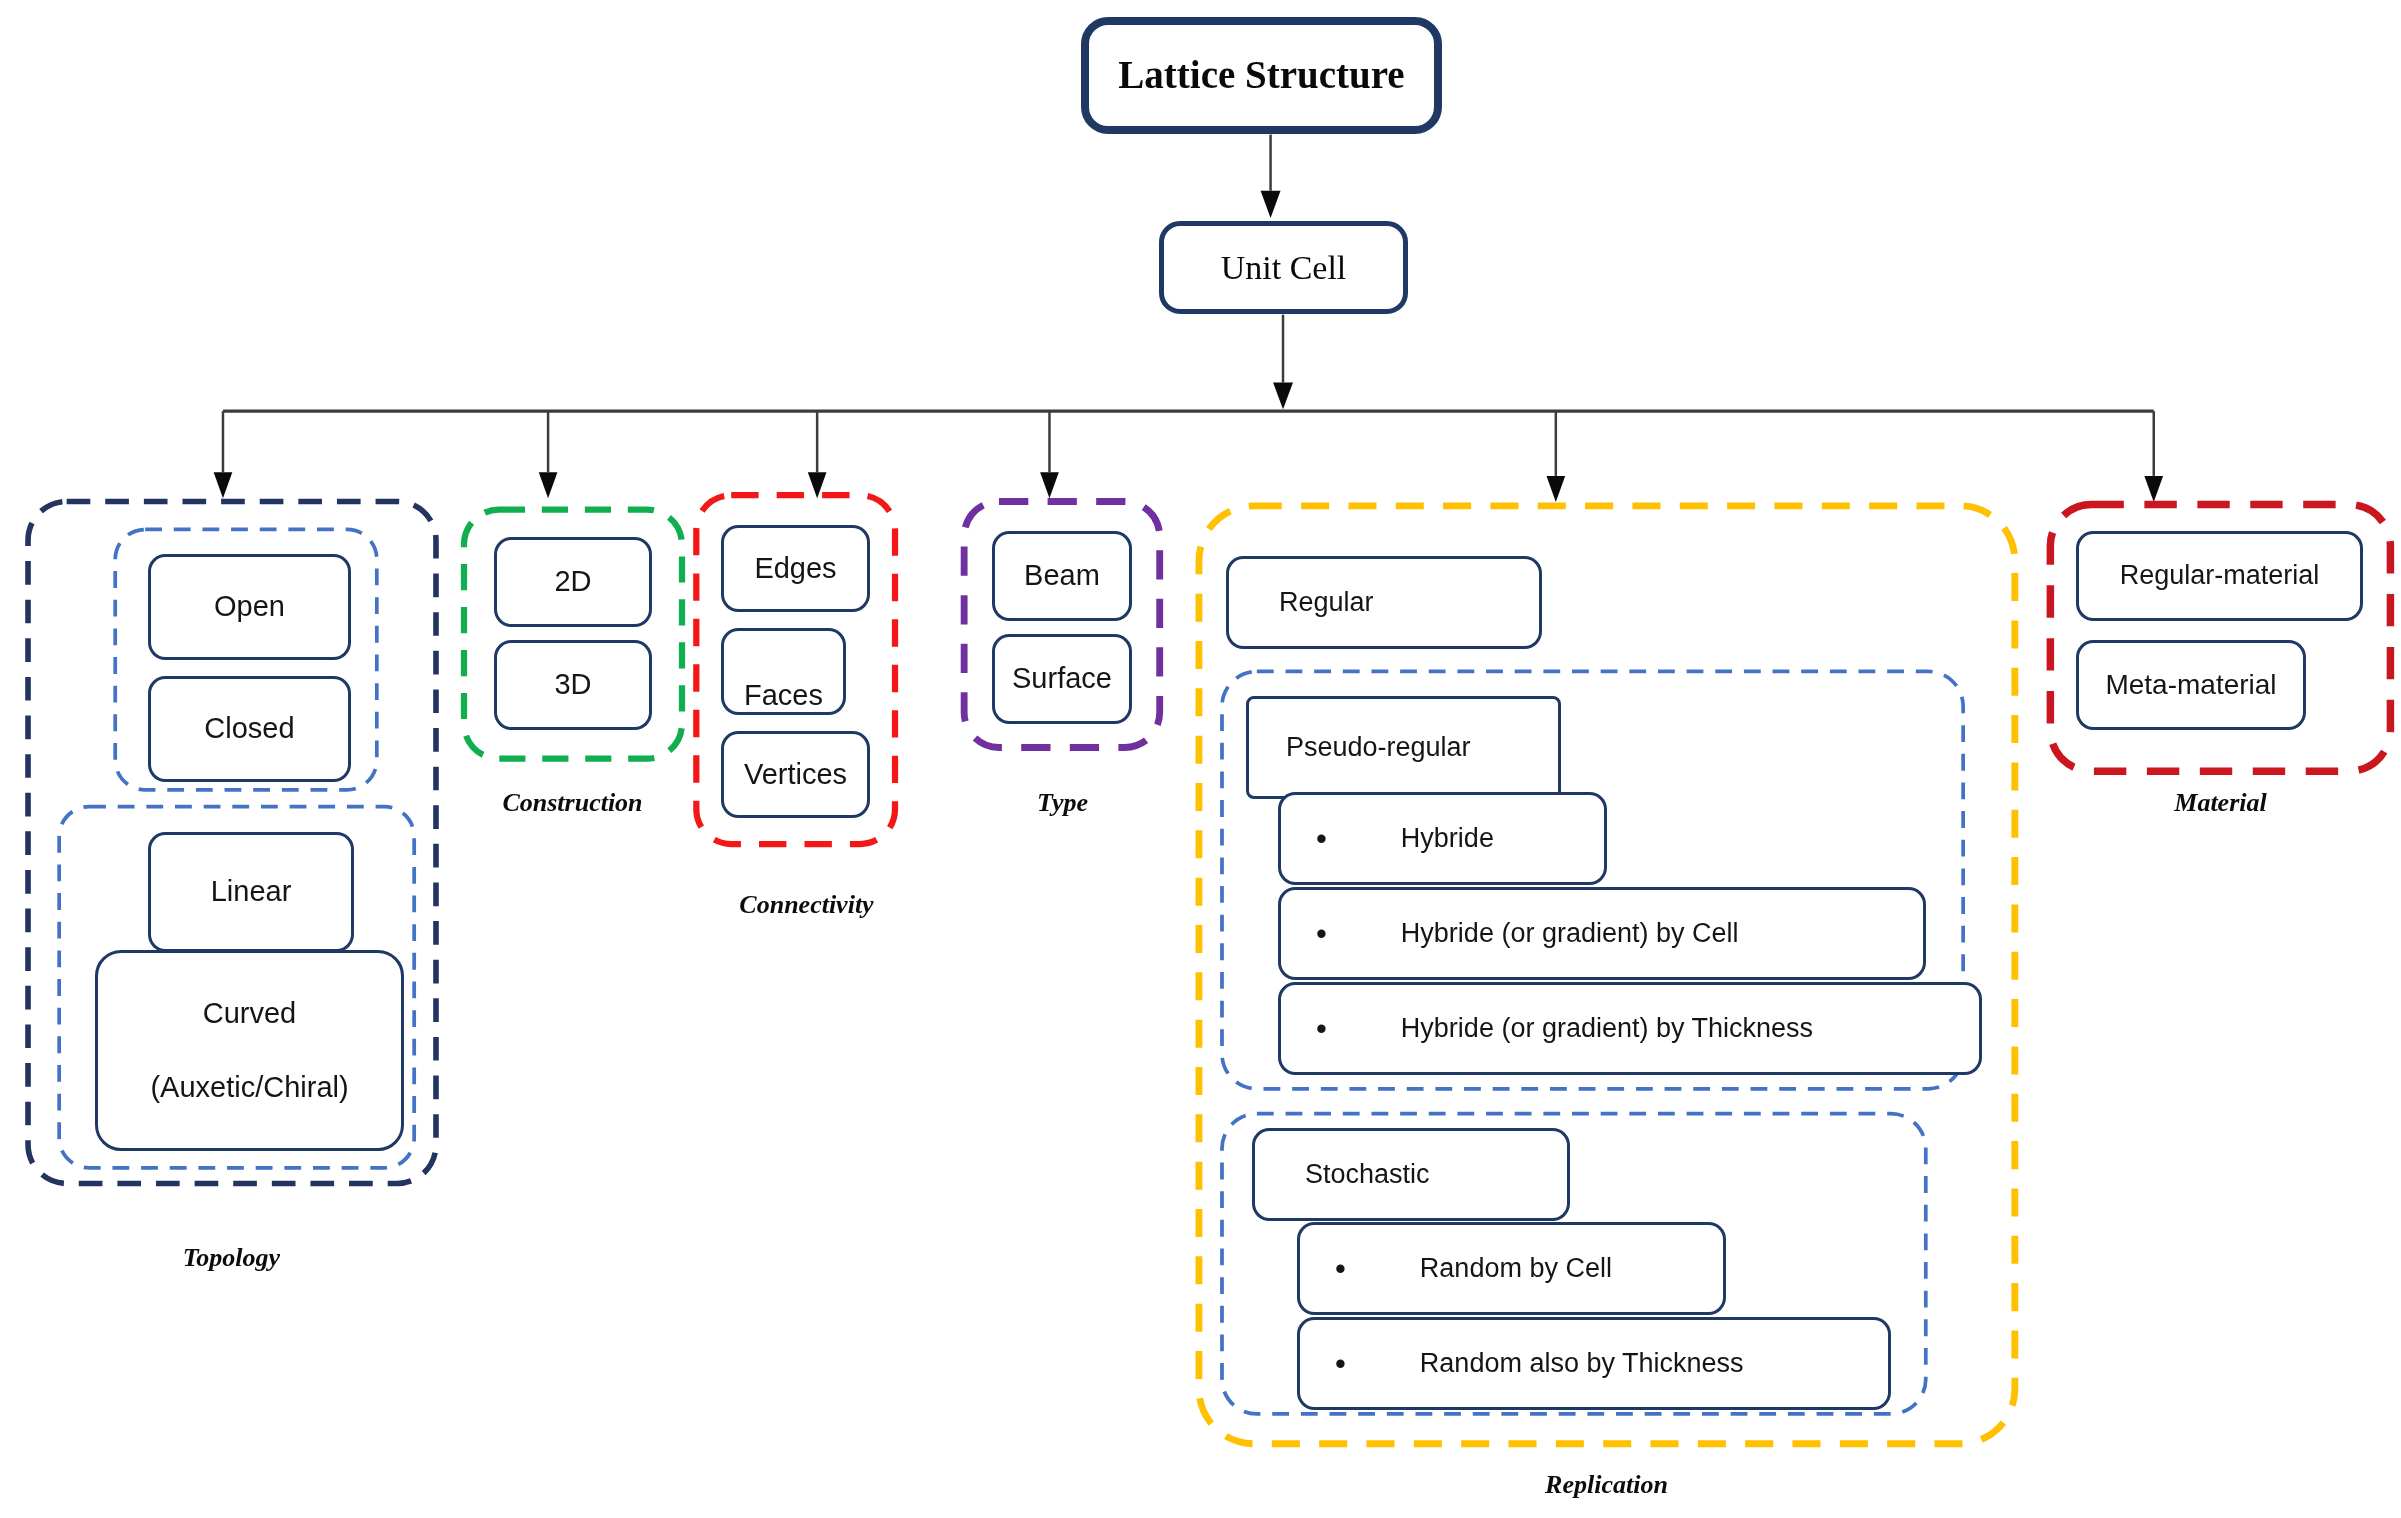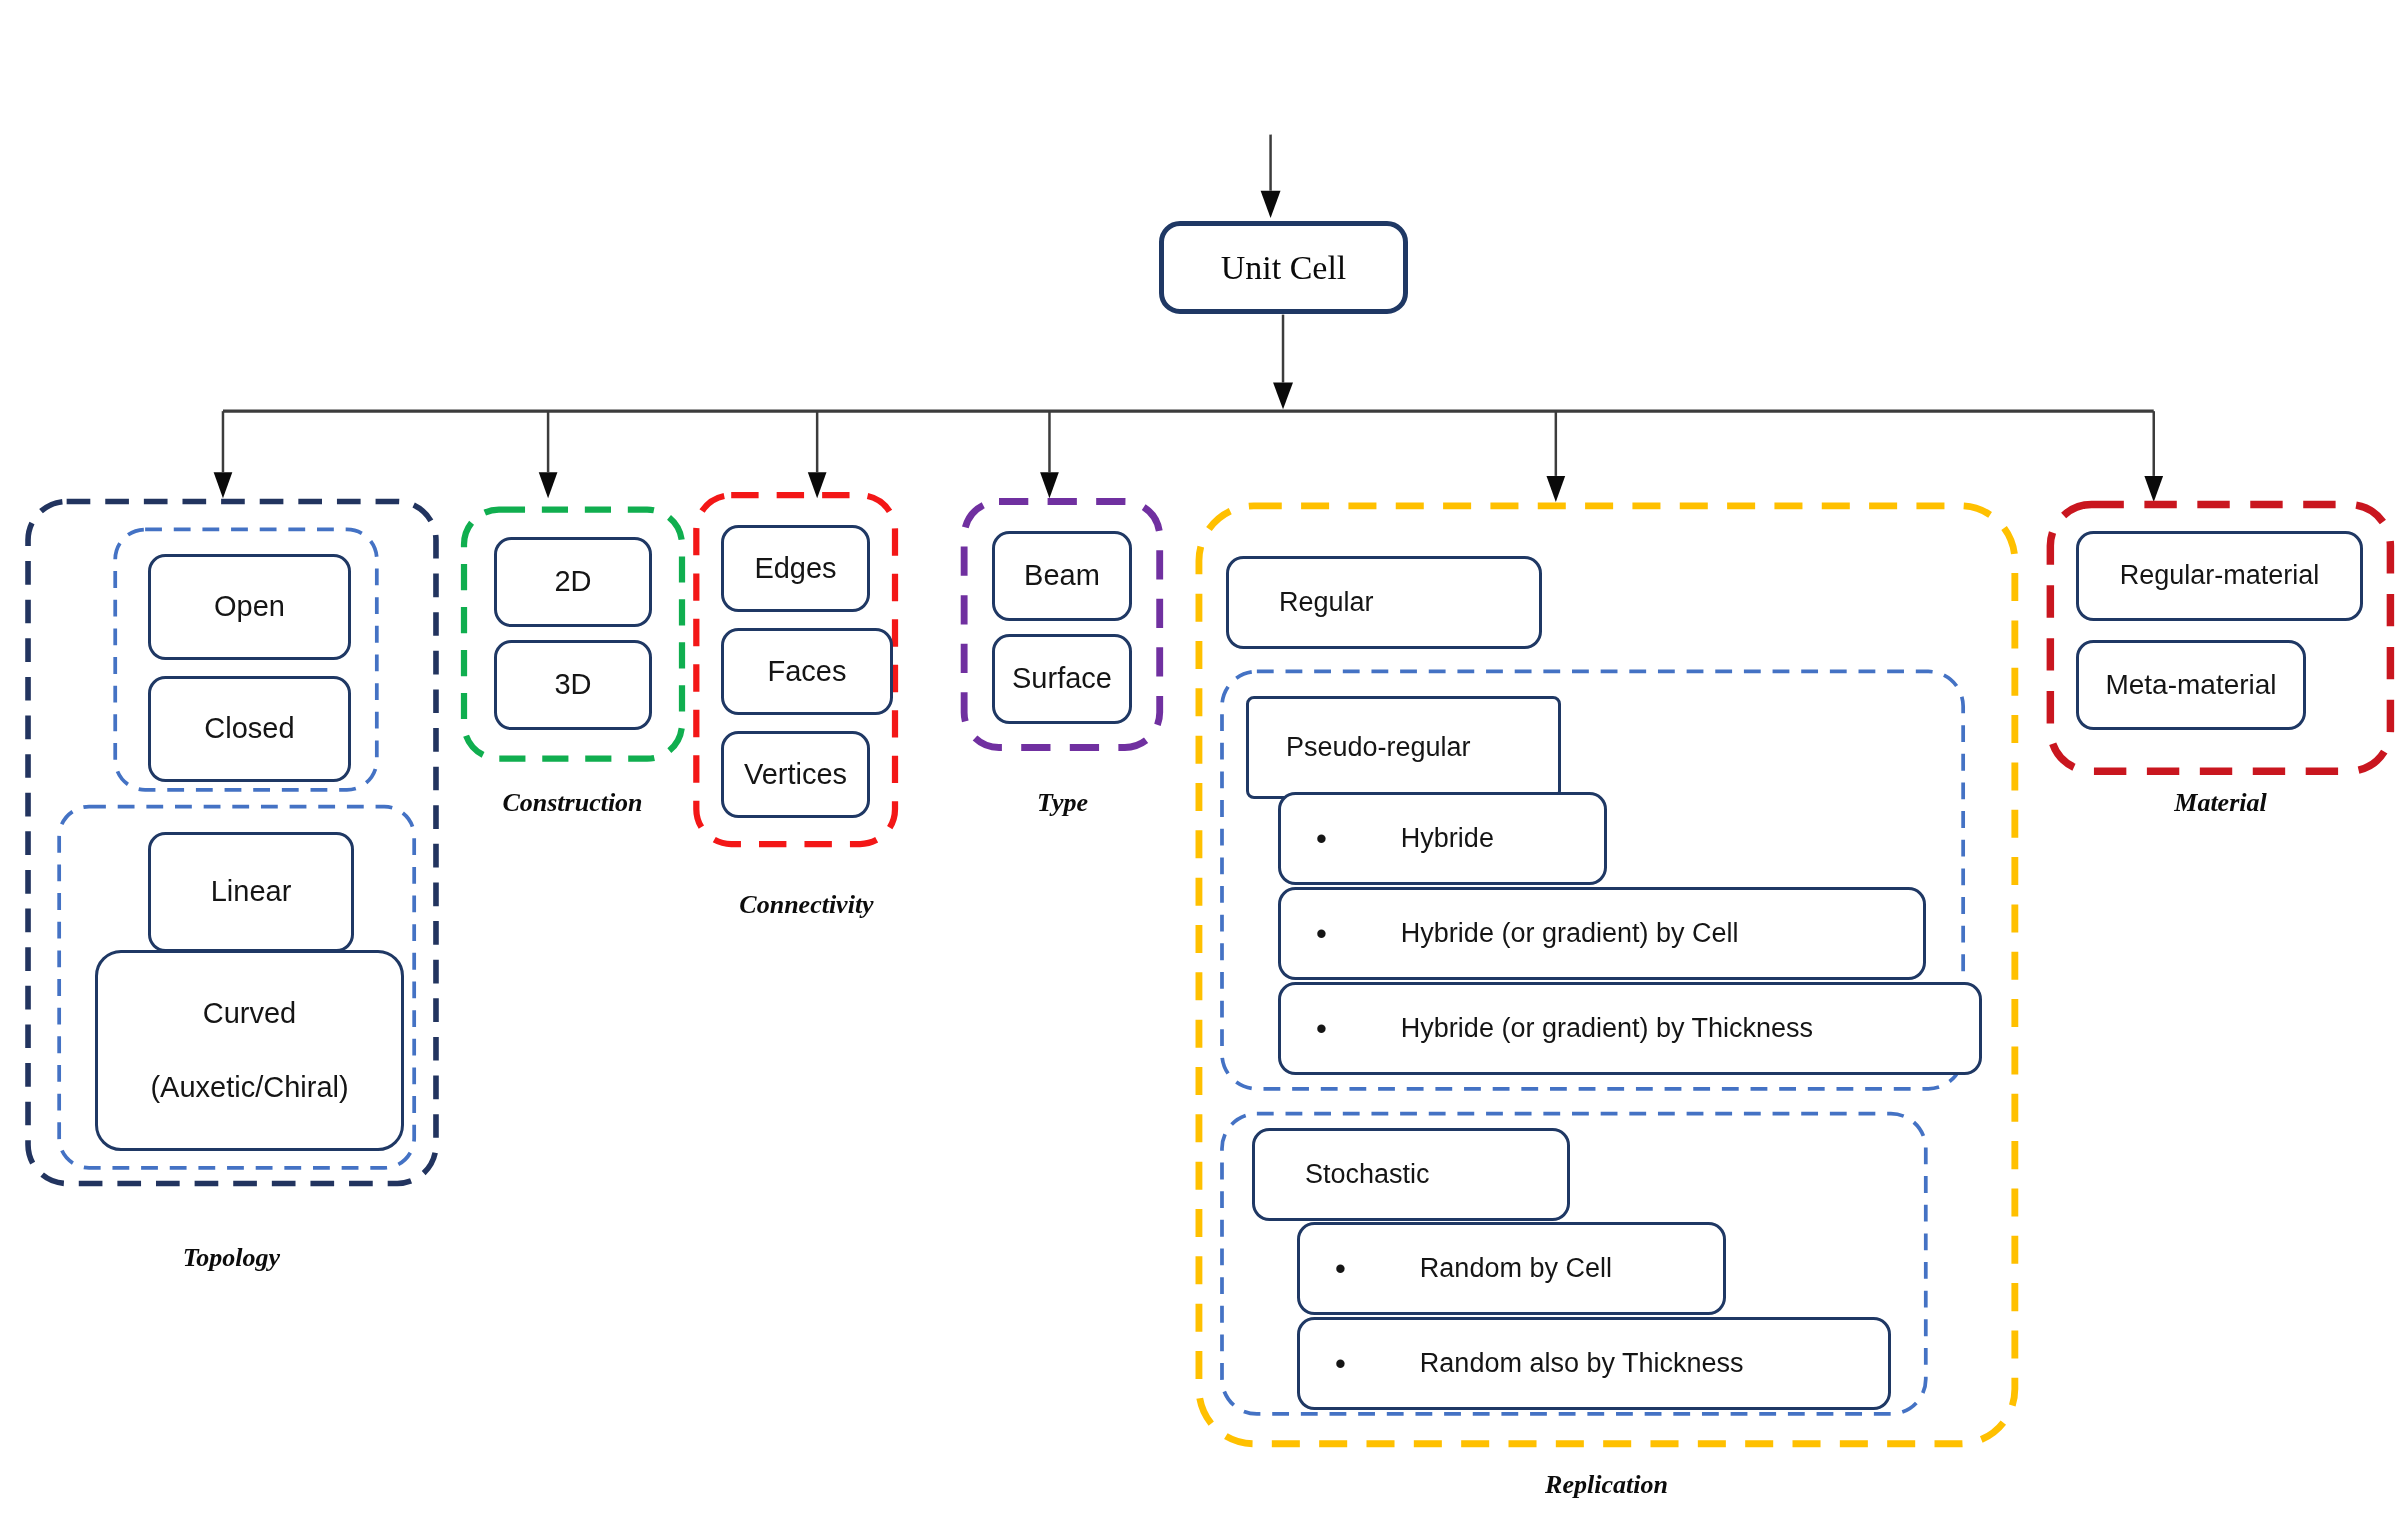--- a/index.html
+++ b/index.html
@@ -76,20 +76,23 @@
     <rect x="1118" y="795" width="319" height="560" rx="56" fill="none" stroke="#f31717" stroke-width="10" stroke-dasharray="44 29"></rect>
     <rect x="1548" y="805" width="314" height="395" rx="56" fill="none" stroke="#7030a0" stroke-width="11" stroke-dasharray="47 31"></rect>
 
     <rect x="1925" y="812" width="1310" height="1506" rx="88" fill="none" stroke="#ffc000" stroke-width="11" stroke-dasharray="45 31"></rect>
     <rect x="1962" y="1078" width="1190" height="670" rx="56" fill="none" stroke="#4472c4" stroke-width="6" stroke-dasharray="27 19"></rect>
     <rect x="1962" y="1788" width="1130" height="482" rx="56" fill="none" stroke="#4472c4" stroke-width="6" stroke-dasharray="27 19"></rect>
 
     <rect x="3292" y="810" width="546" height="428" rx="66" fill="none" stroke="#c9161f" stroke-width="12" stroke-dasharray="52 33"></rect>
   </svg>
 
+  <div class="node hdrnode node--root" style="left:1081px;top:17.4px;width:361px;height:117px;">
+    <span>Lattice Structure</span>
+  </div>
   <div class="node hdrnode node--unit" style="left:1159px;top:221px;width:249px;height:93px;font-family:Liberation Serif, serif;">
     <span>Unit Cell</span>
   </div>
 
   <div class="node" style="left:148px;top:676px;width:203px;height:106px;">
     <span>Closed</span>
   </div>
   <div class="node" style="left:148px;top:554px;width:203px;height:106px;">
     <span>Open</span>
   </div>
@@ -106,21 +109,21 @@
     <span>2D</span>
   </div>
   <div class="node" style="left:494px;top:640px;width:158px;height:90px;">
     <span>3D</span>
   </div>
   <div class="glabel" style="left:417px;top:788px;width:311px;">Construction</div>
 
   <div class="node" style="left:721px;top:525px;width:149px;height:87px;">
     <span>Edges</span>
   </div>
-  <div class="node" style="left:721px;top:628px;width:172px;height:87px;">
+  <div class="node" style="left:721px;top:628px;width:125px;height:87px;align-items:flex-end;">
     <span>Faces</span>
   </div>
   <div class="node" style="left:721px;top:731px;width:149px;height:87px;">
     <span>Vertices</span>
   </div>
   <div class="glabel" style="left:651px;top:890px;width:311px;">Connectivity</div>
 
   <div class="node" style="left:992px;top:531px;width:140px;height:90px;">
     <span>Beam</span>
   </div>

